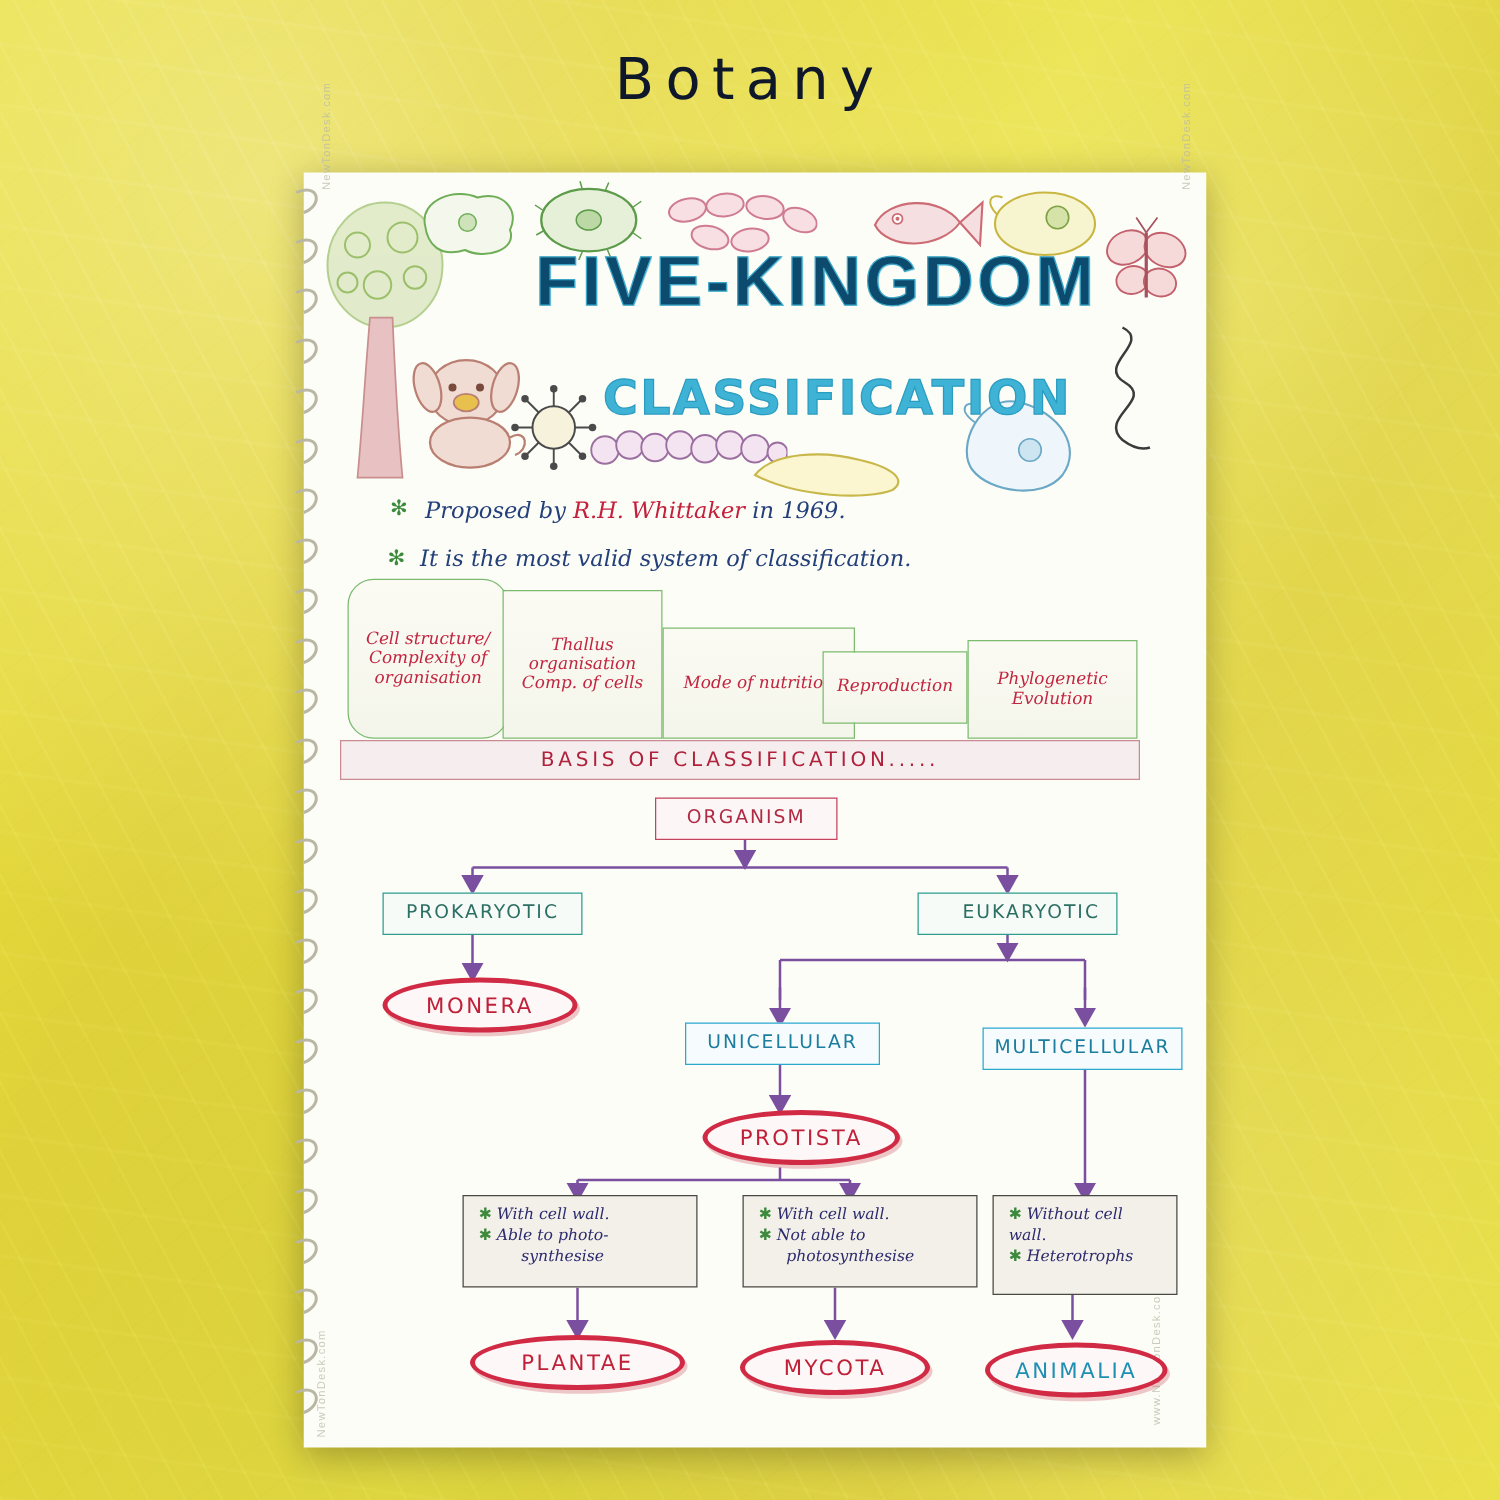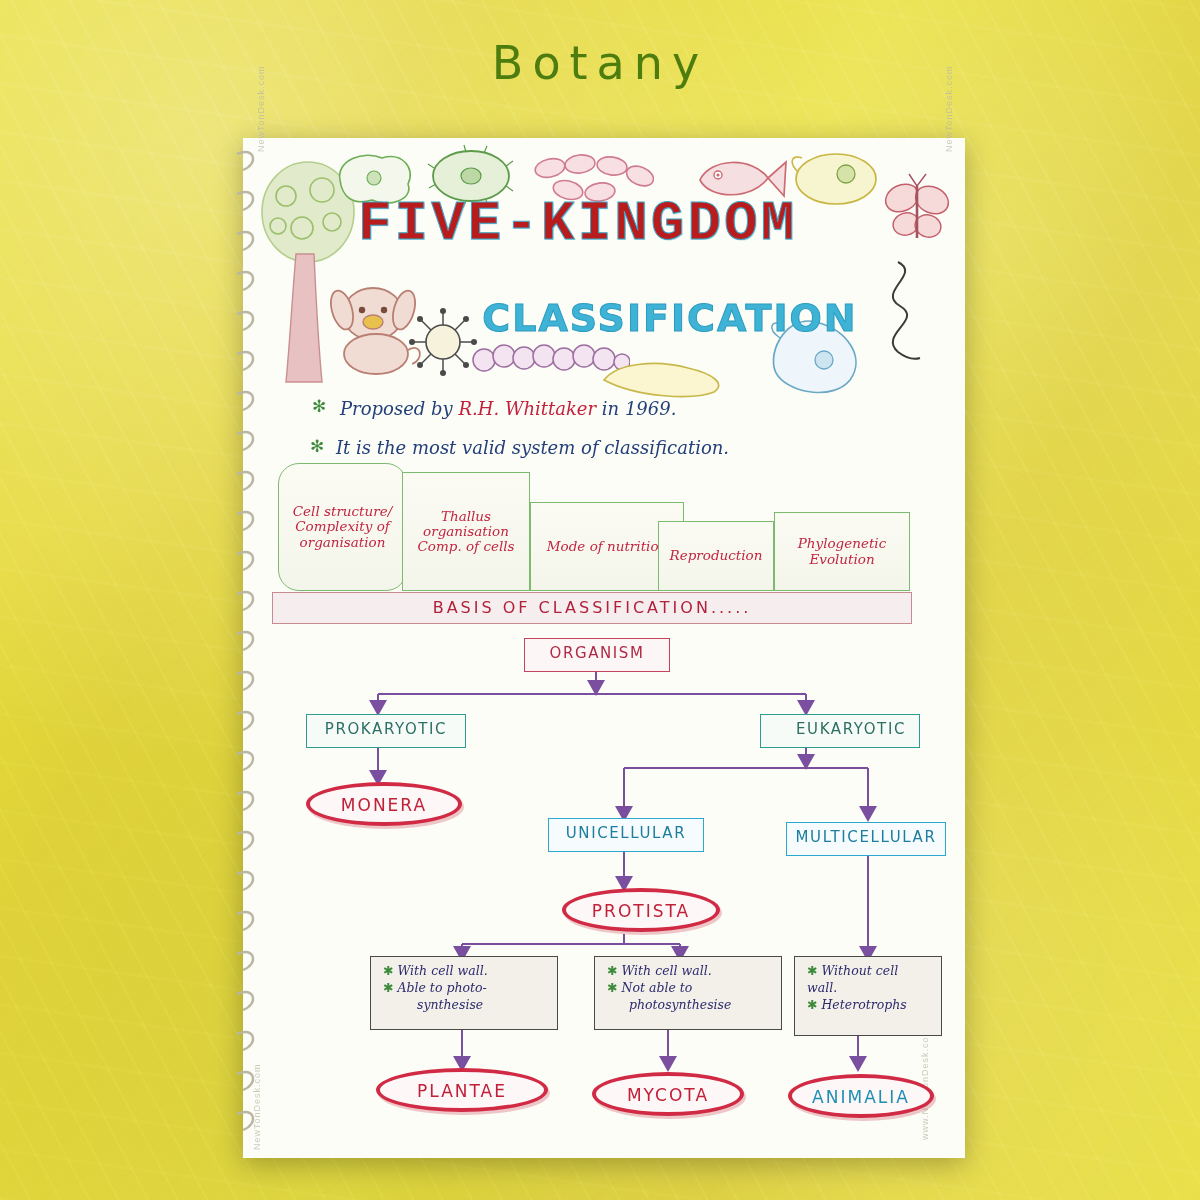--- a/index.html
+++ b/index.html
@@ -24,21 +24,21 @@
     background:
       repeating-linear-gradient(62deg, rgba(255,255,255,.10) 0 2px, rgba(0,0,0,0) 2px 26px),
       repeating-linear-gradient(-38deg, rgba(0,0,0,.045) 0 1px, rgba(0,0,0,0) 1px 34px),
       repeating-linear-gradient(8deg, rgba(255,255,255,.06) 0 3px, rgba(0,0,0,0) 3px 48px);
     mix-blend-mode:overlay;
   }
 
   .title{
     position:absolute;top:36px;left:0;width:100%;
     text-align:center;font-size:46px;letter-spacing:9px;
-    color:#4d7c0f;font-weight:400;
+    color:#0f172a;font-weight:400;
     font-family:"DejaVu Sans", sans-serif;
   }
 
   
   .sheet{
     position:absolute;left:243px;top:138px;width:722px;height:1020px;
     background:#fdfdf7;
     box-shadow:0 6px 26px rgba(0,0,0,.28);
     overflow:hidden;
   }
@@ -50,23 +50,23 @@
     opacity:.75;
   }
   .wm-tl{left:256px;top:152px;transform:rotate(-90deg);transform-origin:left top;}
   .wm-bl{left:262px;top:1140px;transform:rotate(-90deg);transform-origin:left bottom;}
   .wm-tr{left:944px;top:152px;transform:rotate(-90deg);transform-origin:left top;}
   .wm-br{left:930px;top:1130px;transform:rotate(-90deg);transform-origin:left bottom;}
 
   
   .hdr1{
     position:absolute;left:358px;top:192px;width:520px;
-    font-family:Liberation Mono, monospace;
-    font-size:56px;letter-spacing:3px;color:#b91c1c;
-    text-align:left;font-weight:700;
+    font-family:Liberation Sans, sans-serif;
+    font-size:56px;letter-spacing:3px;color:#0c4a6e;
+    text-align:right;font-weight:700;
     -webkit-text-stroke:1px #3ba7c7;
     text-shadow:1px 1px 0 rgba(120,200,225,.5);
   }
   .hdr2{
     position:absolute;left:470px;top:296px;width:400px;
     font-family:"DejaVu Sans", sans-serif;
     font-size:38px;letter-spacing:2px;color:#3fb3d6;
     text-align:center;font-weight:700;
     -webkit-text-stroke:1px #2a9cc0;
   }
@@ -314,21 +314,21 @@
   <span>Proposed by </span><span class="red">R.H. Whittaker</span><span> in 1969.</span>
 </div>
 <div class="bullet" style="left:310px;top:436px;">✻</div>
 <div class="note note2">
   <span>It is the most valid system of classification.</span>
 </div>
 
 <div class="basisbox" style="left:278px;top:463px;width:129px;height:128px;border-radius:21px;">Cell structure/ Complexity of organisation</div>
 <div class="basisbox" style="left:402px;top:472px;width:128px;height:119px;">Thallus organisation Comp. of cells</div>
 <div class="basisbox" style="left:530px;top:502px;width:154px;height:89px;">Mode of nutrition</div>
-<div class="basisbox" style="left:658px;top:521px;width:116px;height:70px;">Reproduction</div>
+<div class="basisbox" style="left:658px;top:521px;width:116px;height:58px;">Reproduction</div>
 <div class="basisbox" style="left:774px;top:512px;width:136px;height:79px;">Phylogenetic Evolution</div>
 
 <div class="basisbar">BASIS   OF   CLASSIFICATION.....</div>
 
 <svg class="arrows">
   <defs>
     <marker id="ah" markerWidth="9" markerHeight="9" refX="6" refY="4.5" orient="auto">
       <path d="M0 0 L8 4.5 L0 9 z" fill="#7a4fa0"></path>
     </marker>
   </defs>
@@ -370,21 +370,21 @@
 
     <path d="M462 1030 L462 1068"></path>
     <path d="M668 1030 L668 1068"></path>
     <path d="M858 1036 L858 1068"></path>
   </g>
 </svg>
 
 <div class="node rect pink" style="left:524px;top:638px;width:146px;">ORGANISM</div>
 
 <div class="node rect" style="left:306px;top:714px;width:160px;">PROKARYOTIC</div>
-<div class="node rect" style="left:760px;top:714px;width:160px;padding-left:22px;">EUKARYOTIC</div>
+<div class="node rect" style="left:734px;top:714px;width:160px;padding-left:22px;">EUKARYOTIC</div>
 
 <div class="node ellipse" style="left:306px;top:782px;width:156px;">MONERA</div>
 
 <div class="node rect blue" style="left:548px;top:818px;width:156px;">UNICELLULAR</div>
 <div class="node rect blue" style="left:786px;top:822px;width:160px;">MULTICELLULAR</div>
 
 <div class="node ellipse" style="left:562px;top:888px;width:158px;">PROTISTA</div>
 
 <div class="traitbox" style="left:370px;top:956px;width:188px;height:74px;">
   <span class="st">✱</span>

